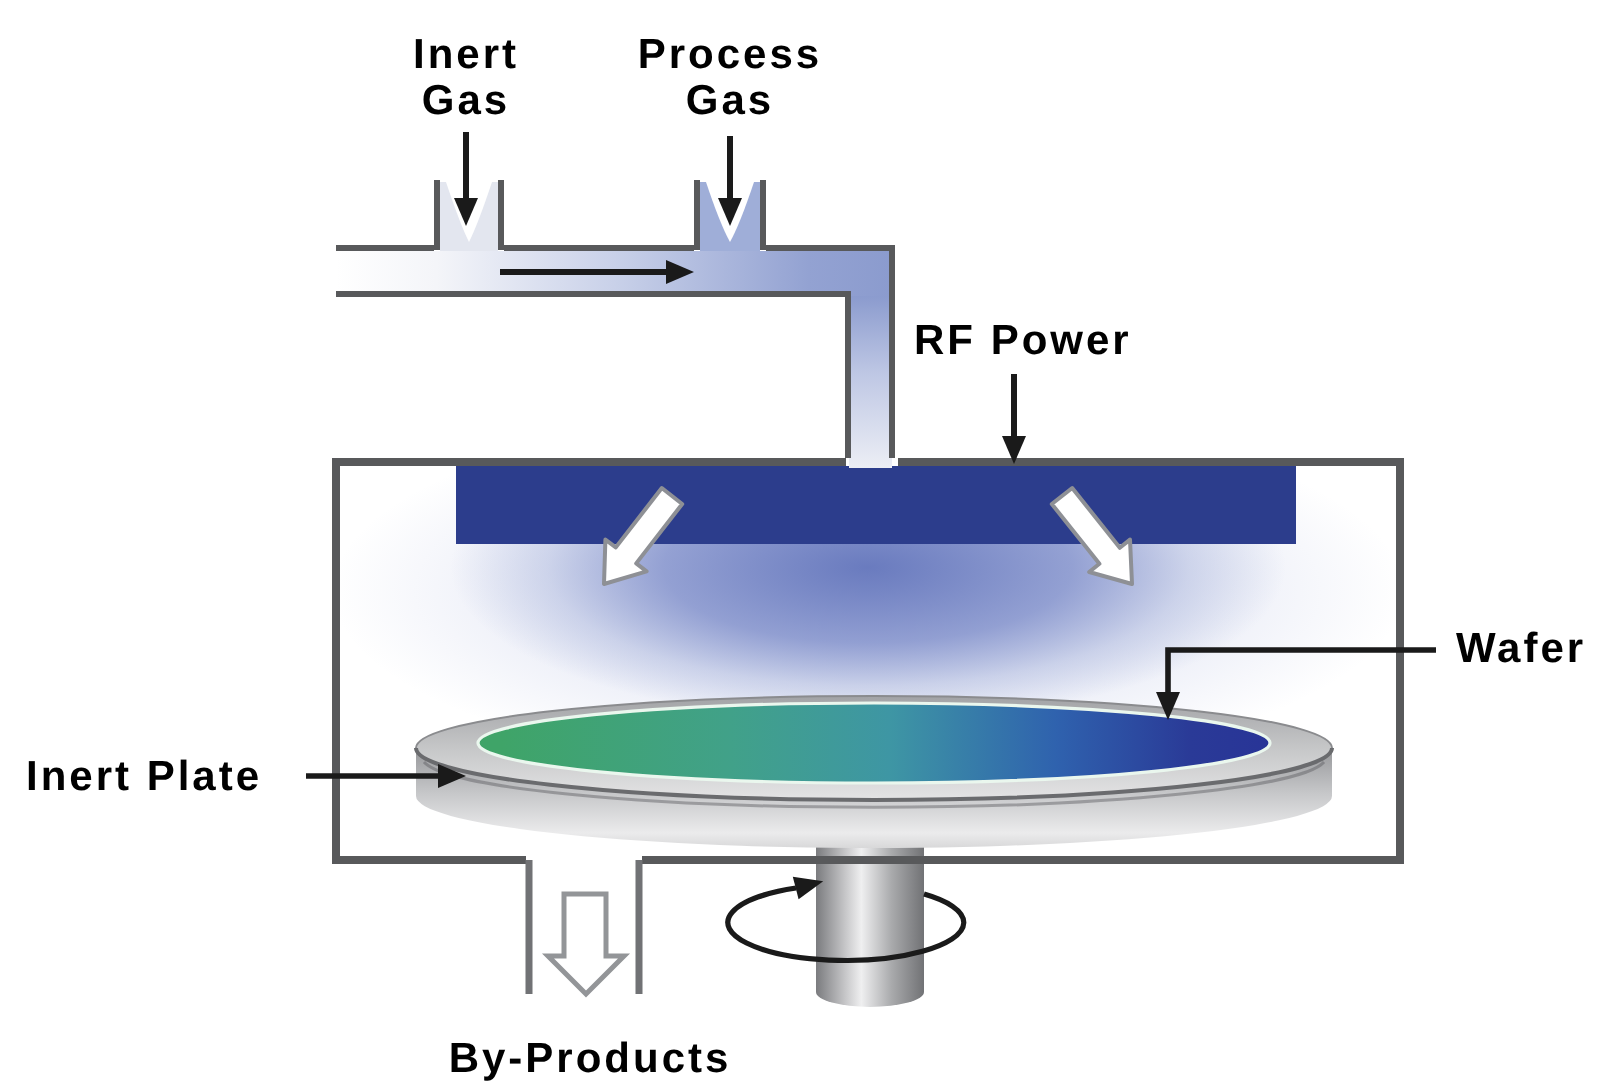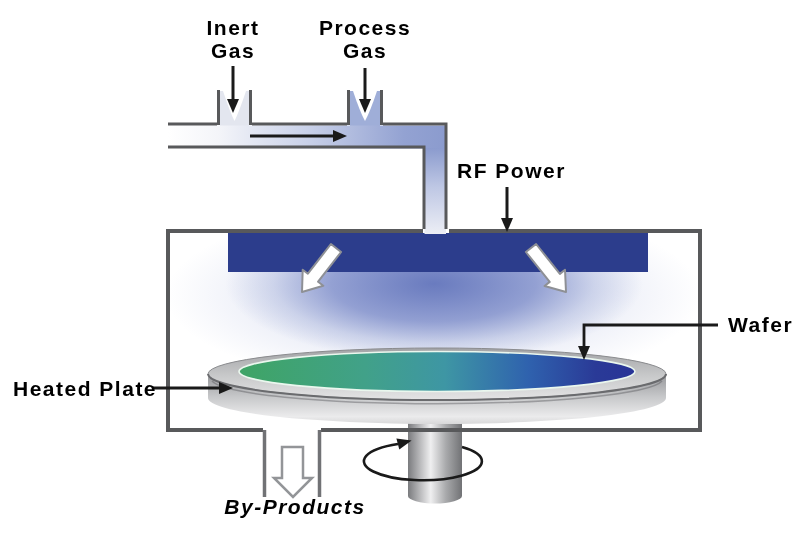--- a/index.html
+++ b/index.html
@@ -166,16 +166,16 @@
   <div class="lbl" style="left:315px;top:16px;width:100px;text-align:center;">
     <span>Process</span><br>
     <span>Gas</span>
   </div>
 
   <div class="lbl left" style="left:457px;top:159px;">RF Power</div>
 
 
   <div class="lbl left" style="left:728px;top:313px;">Wafer</div>
 
-  <div class="lbl left" style="left:13px;top:377px;">Heated Plate</div>
+  <div class="lbl left" style="left:13px;top:377px;">Inert Plate</div>
 
-  <div class="lbl" style="left:215px;top:495px;width:160px;font-style:italic;">By-Products</div>
+  <div class="lbl" style="left:215px;top:518px;width:160px;">By-Products</div>
 </div>
 
 </body></html>

